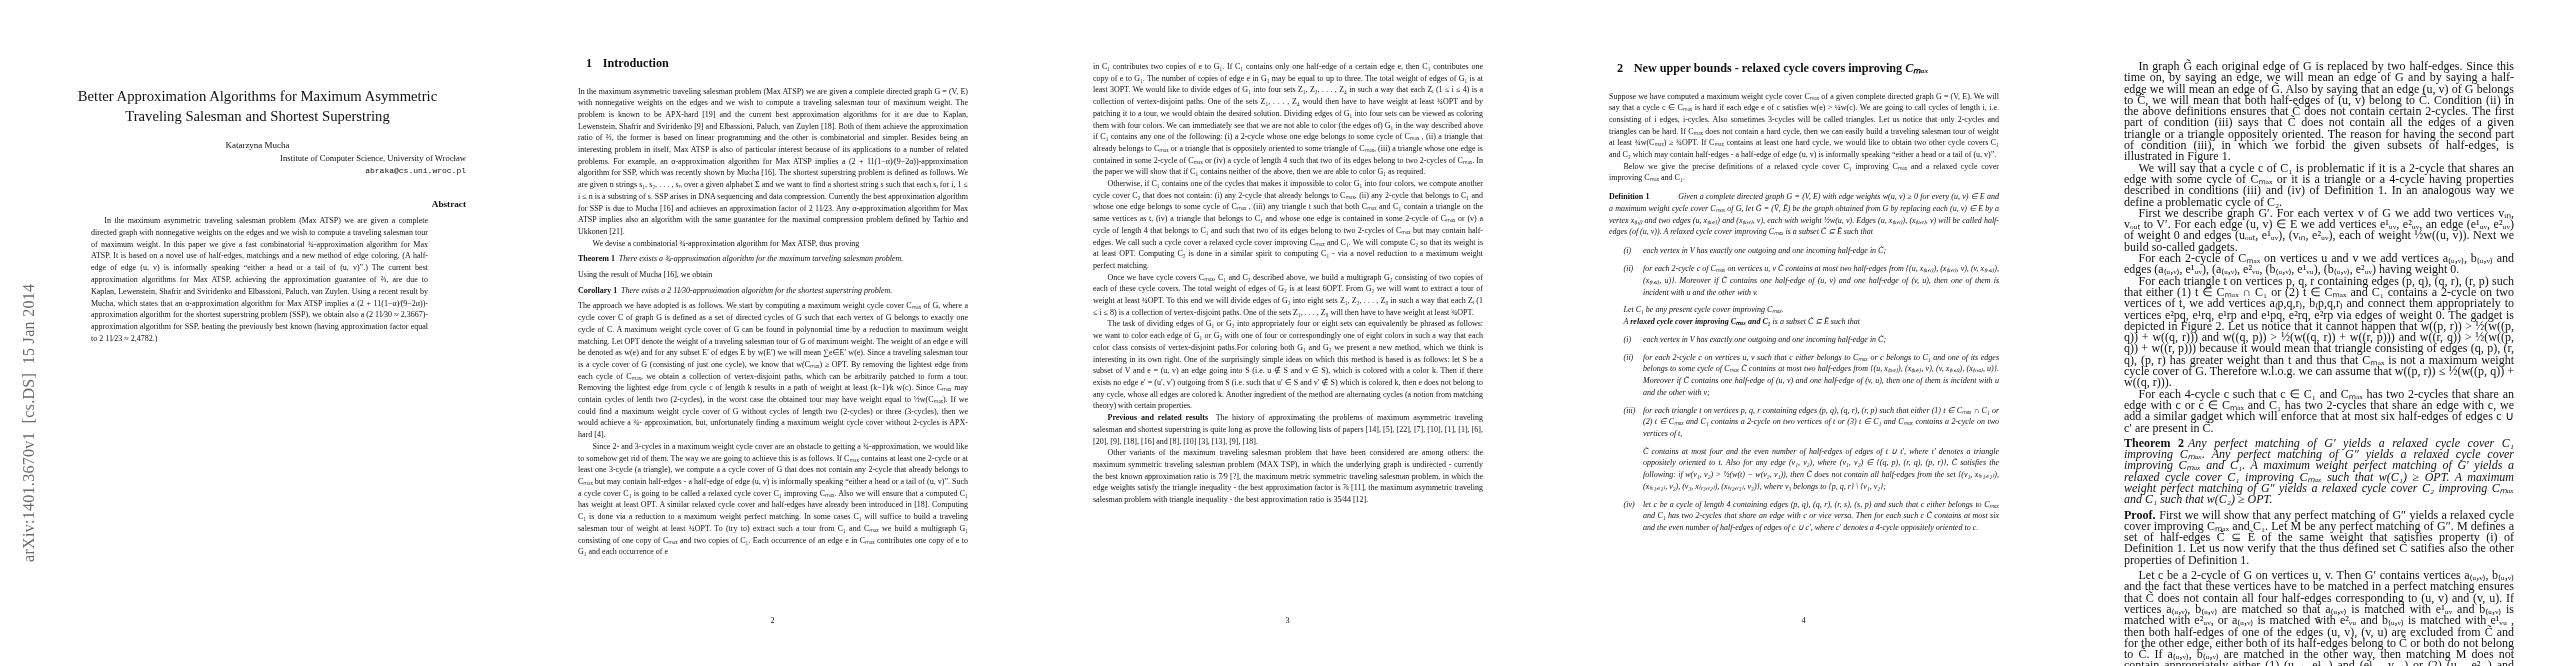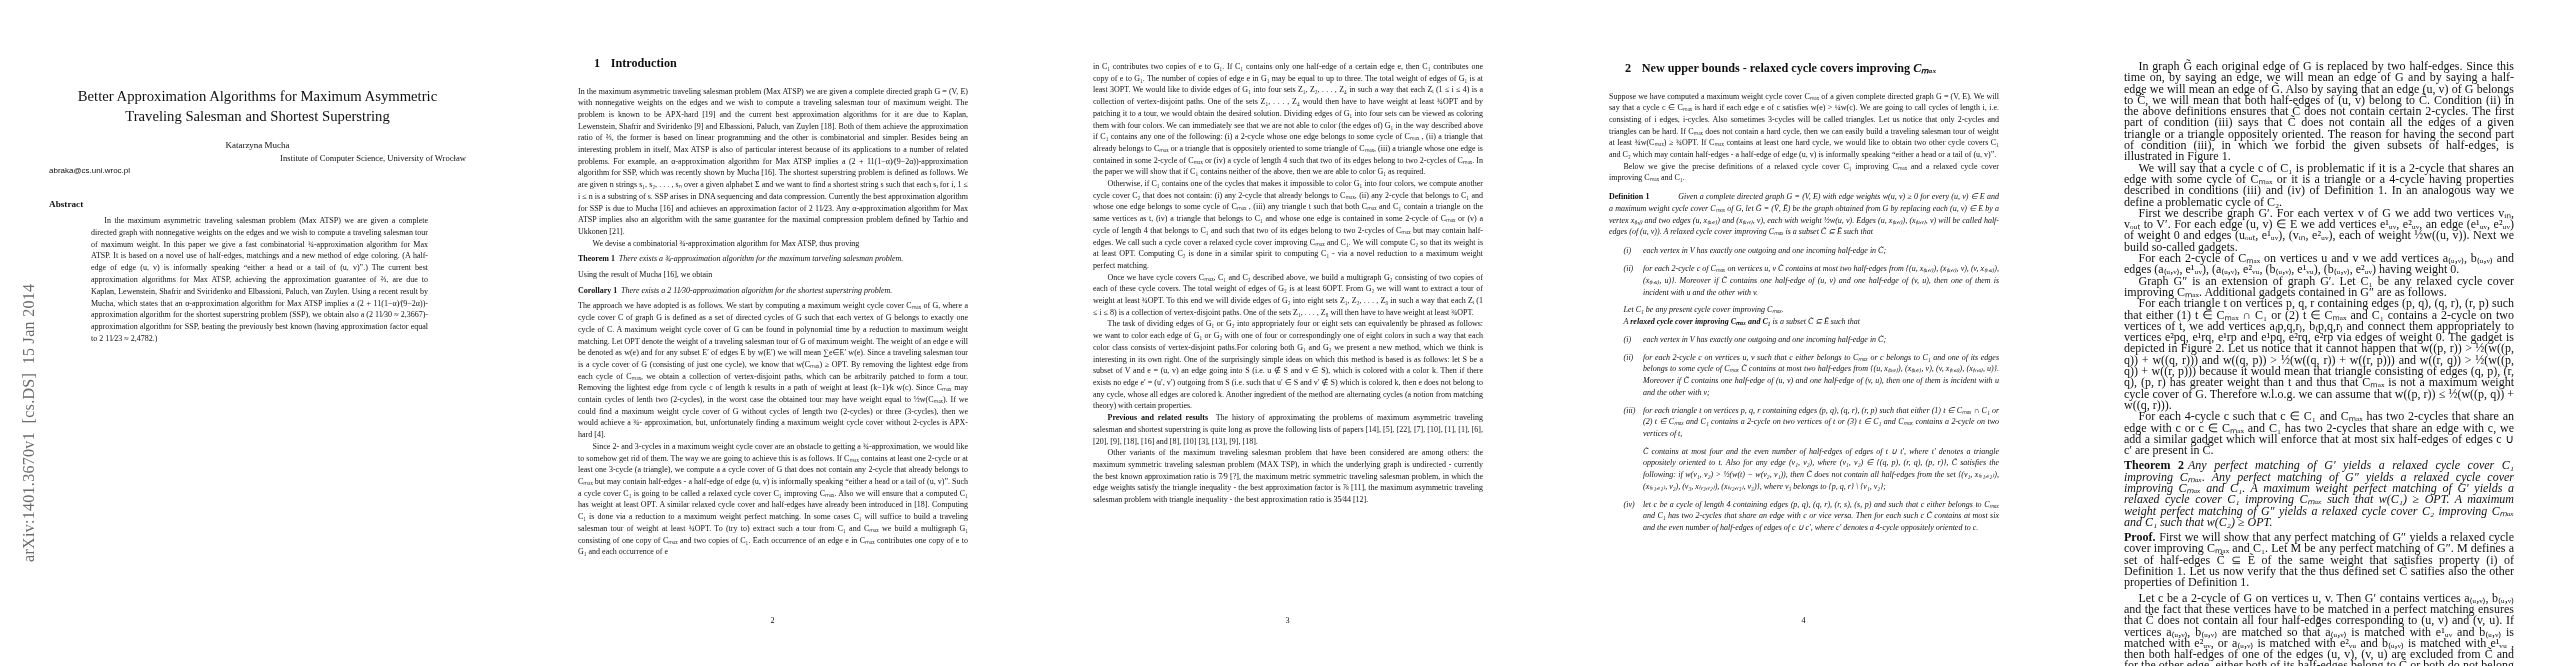--- a/index.html
+++ b/index.html
@@ -16,34 +16,34 @@
     writing-mode:vertical-rl;transform:rotate(180deg);
     display:flex;align-items:center;justify-content:center;
     font-size:16px;color:#6c6c6c;white-space:pre;letter-spacing:0.3px;
   }
 
   
   .title{position:absolute;top:87px;left:49px;width:417px;text-align:center;
          font-size:14.7px;line-height:19.5px;}
   .author{position:absolute;top:140px;left:49px;width:417px;text-align:center;font-size:9px;}
   .affil{position:absolute;top:153px;left:49px;width:417px;text-align:right;font-size:8.6px;}
-  .email{position:absolute;top:166px;left:49px;width:417px;text-align:left;
-         font-family:Liberation Sans, sans-serif;font-size:8px;}
-  .abs-head{position:absolute;top:199px;left:49px;width:417px;text-align:left;
+  .email{position:absolute;top:166px;left:49px;width:417px;text-align:right;
+         font-family:Liberation Mono, monospace;font-size:8px;}
+  .abs-head{position:absolute;top:199px;left:49px;width:417px;text-align:right;
             font-size:9.2px;font-weight:bold;}
   .abs-body{position:absolute;top:215px;left:91px;width:337px;
             font-size:8px;line-height:11.8px;text-align:justify;text-indent:13.3px;}
 
   
   .col{position:absolute;left:63px;width:390px;font-size:8px;line-height:11.7px;
        text-align:justify;}
   .col.top2{top:56px;} .col.topn{top:61px;}
   .tight{font-size:12px;line-height:11.3px;}
 
-  .sect{font-size:12.2px;font-weight:bold;margin:0 0 15px 16px;text-align:left;line-height:14.5px;}
+  .sect{font-size:12.2px;font-weight:bold;margin:0 0 15px 8px;text-align:left;line-height:14.5px;}
   .sect .snum{margin-right:10.6px;}
   .sect .smath{font-style:italic;}
 
   .para{margin:0;text-indent:14.5px;}
   .noind{text-indent:0;}
   .thm{margin:4px 0;text-indent:0;}
   .thm .body{font-style:italic;}
   .lead{font-weight:bold;margin-right:3.9px;}
   .defblock{margin:7.2px 0;text-indent:0;}
   .defblock .body{font-style:italic;margin-left:25px;}
@@ -138,21 +138,20 @@
   </div>
   <div class="pagenum">4</div>
 </div>
 
 <div class="page" id="page5">
   <div class="col topn tight">
     <p class="para">In graph G̃ each original edge of G is replaced by two half-edges. Since this time on, by saying an edge, we will mean an edge of G and by saying a half-edge we will mean an edge of G̃. Also by saying that an edge (u, v) of G belongs to C̃, we will mean that both half-edges of (u, v) belong to C̃. Condition (ii) in the above definitions ensures that C̃ does not contain certain 2-cycles. The first part of condition (iii) says that C̃ does not contain all the edges of a given triangle or a triangle oppositely oriented. The reason for having the second part of condition (iii), in which we forbid the given subsets of half-edges, is illustrated in Figure 1.</p>
     <p class="para">We will say that a cycle c of C₁ is problematic if it is a 2-cycle that shares an edge with some cycle of Cₘₐₓ or it is a triangle or a 4-cycle having properties described in conditions (iii) and (iv) of Definition 1. In an analogous way we define a problematic cycle of C₂.</p>
     <p class="para">First we describe graph G′. For each vertex v of G we add two vertices vᵢₙ, vₒᵤₜ to V′. For each edge (u, v) ∈ E we add vertices e¹ᵤᵥ, e²ᵤᵥ, an edge (e¹ᵤᵥ, e²ᵤᵥ) of weight 0 and edges (uₒᵤₜ, e¹ᵤᵥ), (vᵢₙ, e²ᵤᵥ), each of weight ½w((u, v)). Next we build so-called gadgets.</p>
     <p class="para">For each 2-cycle of Cₘₐₓ on vertices u and v we add vertices a₍ᵤ,ᵥ₎, b₍ᵤ,ᵥ₎ and edges (a₍ᵤ,ᵥ₎, e¹ᵤᵥ), (a₍ᵤ,ᵥ₎, e²ᵥᵤ, (b₍ᵤ,ᵥ₎, e¹ᵥᵤ), (b₍ᵤ,ᵥ₎, e²ᵤᵥ) having weight 0.</p>
-    <p class="para">Graph G″ is an extension of graph G′. Let C₁ be any relaxed cycle cover improving Cₘₐₓ. Additional gadgets contained in G″ are as follows.</p>
     <p class="para">For each triangle t on vertices p, q, r containing edges (p, q), (q, r), (r, p) such that either (1) t ∈ Cₘₐₓ ∩ C₁ or (2) t ∈ Cₘₐₓ and C₁ contains a 2-cycle on two vertices of t, we add vertices a₍p,q,r₎, b₍p,q,r₎ and connect them appropriately to vertices e²pq, e¹rq, e¹rp and e¹pq, e²rq, e²rp via edges of weight 0. The gadget is depicted in Figure 2. Let us notice that it cannot happen that w((p, r)) &gt; ½(w((p, q)) + w((q, r))) and w((q, p)) &gt; ½(w((q, r)) + w((r, p))) and w((r, q)) &gt; ½(w((p, q)) + w((r, p))) because it would mean that triangle consisting of edges (q, p), (r, q), (p, r) has greater weight than t and thus that Cₘₐₓ is not a maximum weight cycle cover of G. Therefore w.l.o.g. we can assume that w((p, r)) ≤ ½(w((p, q)) + w((q, r))).</p>
     <p class="para">For each 4-cycle c such that c ∈ C₁ and Cₘₐₓ has two 2-cycles that share an edge with c or c ∈ Cₘₐₓ and C₁ has two 2-cycles that share an edge with c, we add a similar gadget which will enforce that at most six half-edges of edges c ∪ c′ are present in C̃.</p>
     <p class="thm">
       <span class="lead">Theorem 2</span><span class="body">Any perfect matching of G′ yields a relaxed cycle cover C₁ improving Cₘₐₓ. Any perfect matching of G″ yields a relaxed cycle cover improving Cₘₐₓ and C₁. A maximum weight perfect matching of G′ yields a relaxed cycle cover C₁ improving Cₘₐₓ such that w(C₁) ≥ OPT. A maximum weight perfect matching of G″ yields a relaxed cycle cover C₂ improving Cₘₐₓ and C₁ such that w(C₂) ≥ OPT.</span>
     </p>
     <p class="thm">
       <span class="lead">Proof.</span><span>First we will show that any perfect matching of G″ yields a relaxed cycle cover improving Cₘₐₓ and C₁. Let M be any perfect matching of G″. M defines a set of half-edges C̃ ⊆ Ẽ of the same weight that satisfies property (i) of Definition 1. Let us now verify that the thus defined set C̃ satifies also the other properties of Definition 1.</span>
     </p>
     <p class="para">Let c be a 2-cycle of G on vertices u, v. Then G′ contains vertices a₍ᵤ,ᵥ₎, b₍ᵤ,ᵥ₎ and the fact that these vertices have to be matched in a perfect matching ensures that C̃ does not contain all four half-edges corresponding to (u, v) and (v, u). If vertices a₍ᵤ,ᵥ₎, b₍ᵤ,ᵥ₎ are matched so that a₍ᵤ,ᵥ₎ is matched with e¹ᵤᵥ and b₍ᵤ,ᵥ₎ is matched with e²ᵤᵥ, or a₍ᵤ,ᵥ₎ is matched with e²ᵥᵤ and b₍ᵤ,ᵥ₎ is matched with e¹ᵥᵤ , then both half-edges of one of the edges (u, v), (v, u) are excluded from C̃ and for the other edge, either both of its half-edges belong to C̃ or both do not belong to C̃. If a₍ᵤ,ᵥ₎, b₍ᵤ,ᵥ₎ are matched in the other way, then matching M does not contain appropriately either (1) (uₒᵤₜ, e¹ᵤᵥ) and (e¹ᵥᵤ, vₒᵤₜ) or (2) (uᵢₙ, e²ᵥᵤ) and (e²ᵤᵥ, vᵢₙ). Therefore condition (ii) is indeed satisfied.</p>
   </div>

